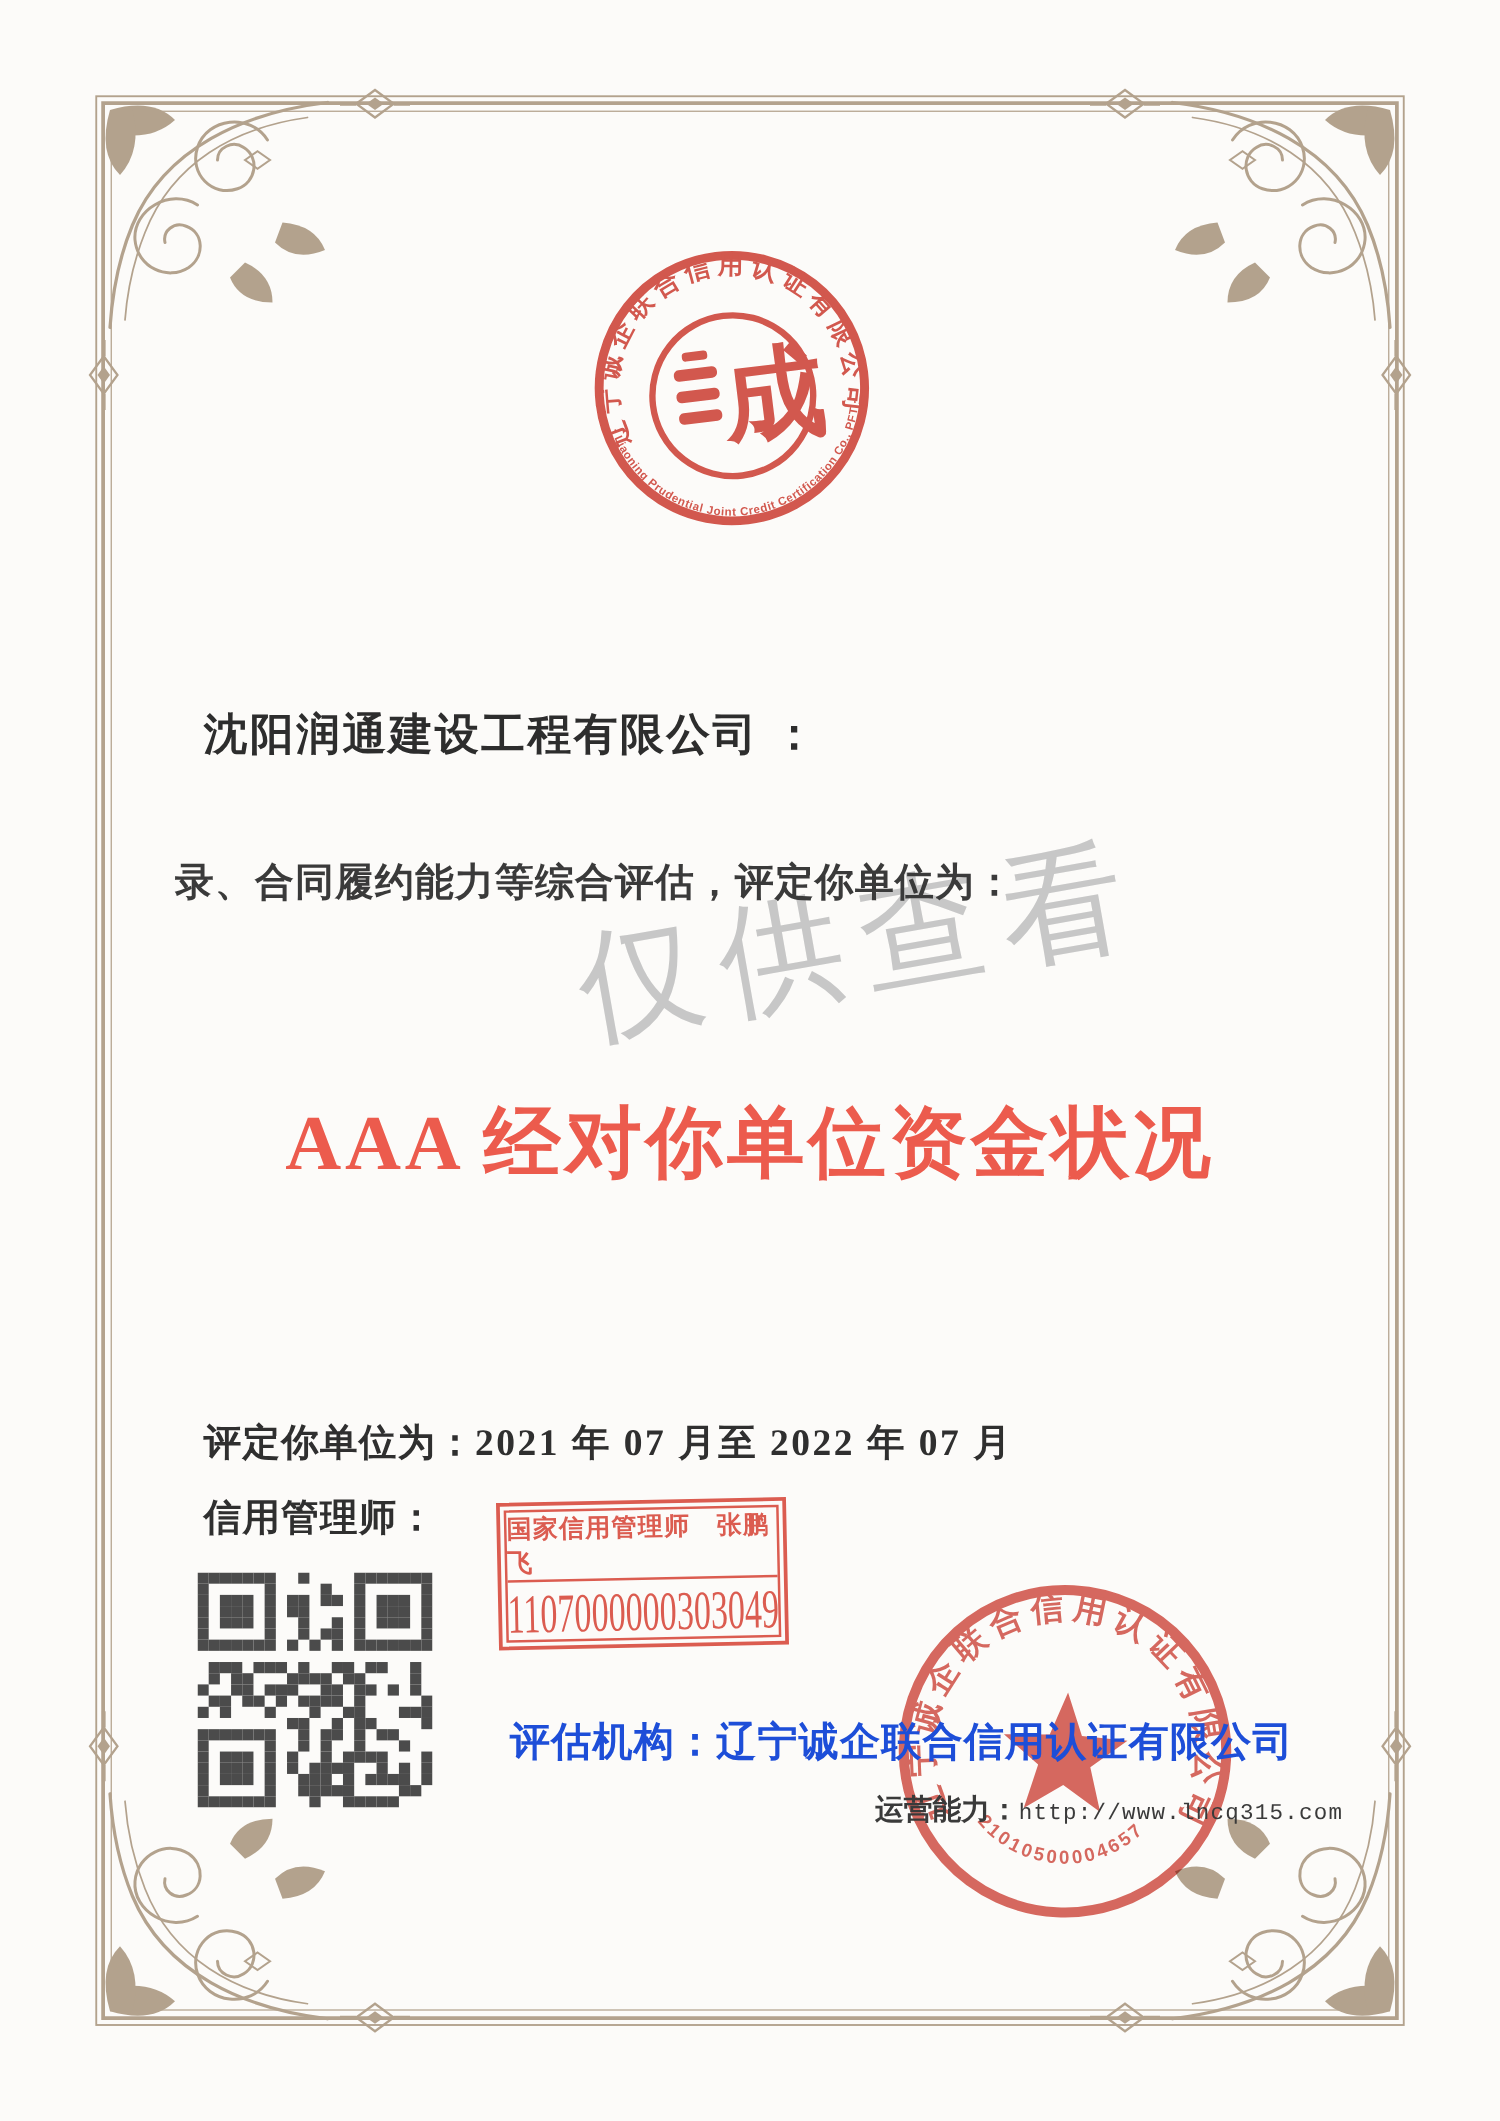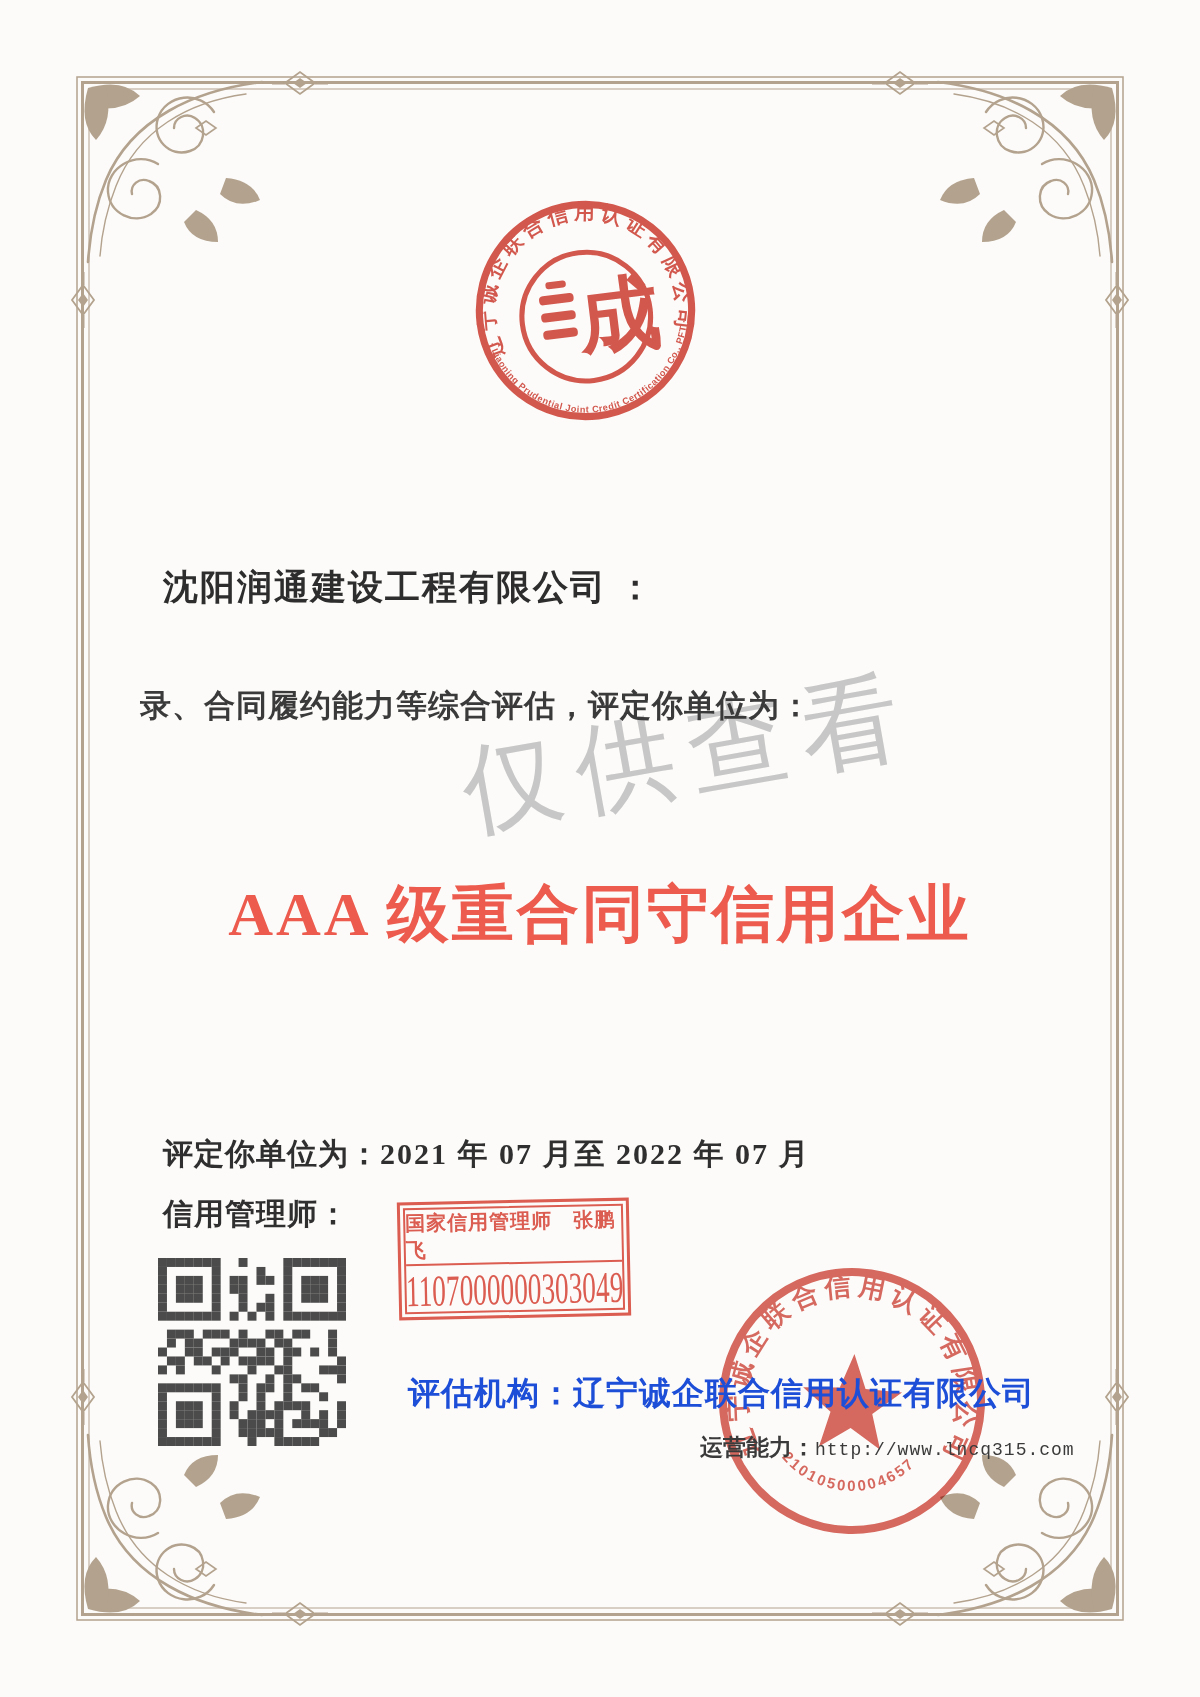--- a/index.html
+++ b/index.html
@@ -160,21 +160,21 @@
 
 
   <div class="recipient">沈阳润通建设工程有限公司 ：</div>
 
   <div class="body-text">
     <p class="l2">录、合同履约能力等综合评估，评定你单位为：</p>
   </div>
 
   <div class="watermark">仅供查看</div>
 
-  <div class="award">AAA 级重合同守信用企业</div>
+  <div class="award">AAA 经对你单位资金状况</div>
 
   <div class="info-row row-validity">
     <span>评定你单位为：</span><span class="val">2021 年 07 月至 2022 年 07 月</span>
   </div>
   <div class="info-row row-manager">
     <span>信用管理师：</span>
   </div>
 
   <div class="stamp">
     <div class="stamp-inner">

